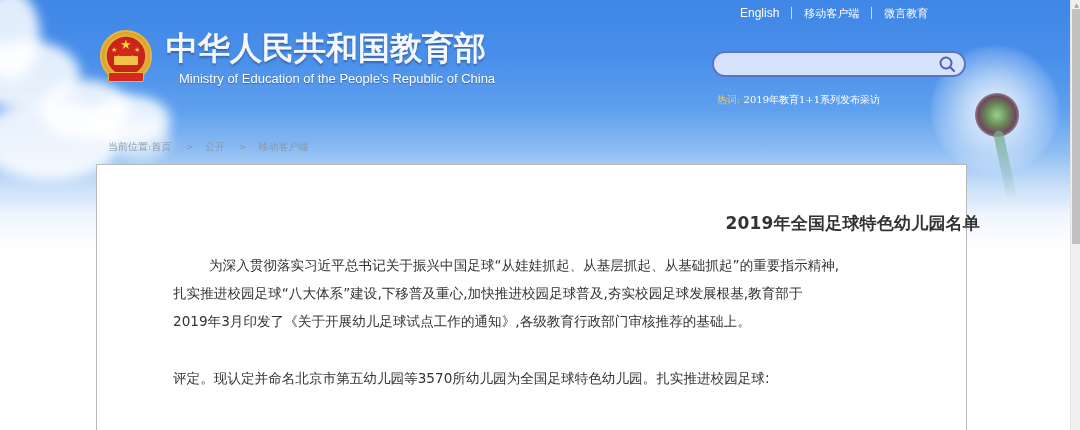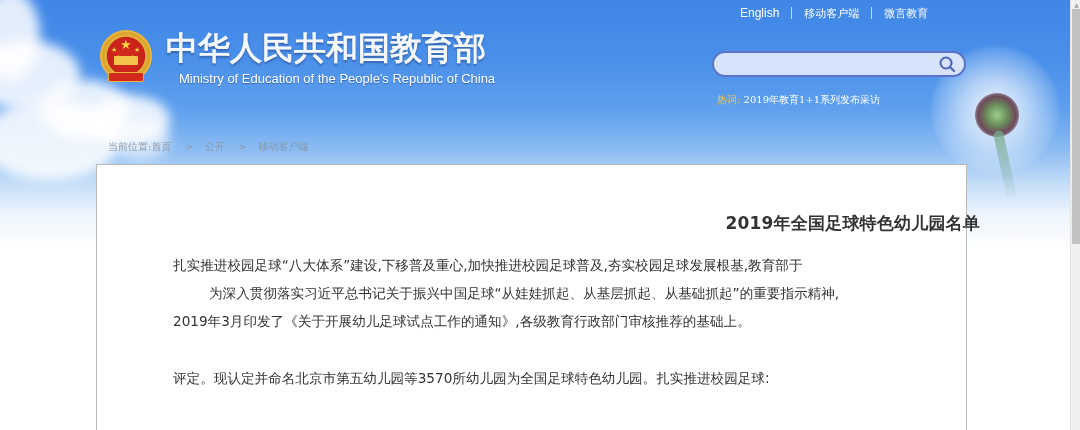--- a/index.html
+++ b/index.html
@@ -176,22 +176,22 @@
     <a class="crumb">首页</a>
     <span class="arrow">&gt;</span>
     <a class="crumb">公开</a>
     <span class="arrow">&gt;</span>
     <a class="crumb">移动客户端</a>
   </div>
 
   <div class="content">
     <div class="article-title">2019年全国足球特色幼儿园名单</div>
     <div class="para" style="top:86px;">
+      <span class="line indent">为深入贯彻落实习近平总书记关于振兴中国足球“从娃娃抓起、从基层抓起、从基础抓起”的重要指示精神,</span>
       <span class="line">扎实推进校园足球“八大体系”建设,下移普及重心,加快推进校园足球普及,夯实校园足球发展根基,教育部于</span>
-      <span class="line indent">为深入贯彻落实习近平总书记关于振兴中国足球“从娃娃抓起、从基层抓起、从基础抓起”的重要指示精神,</span>
       <span class="line">2019年3月印发了《关于开展幼儿足球试点工作的通知》,各级教育行政部门审核推荐的基础上。</span>
     </div>
     <div class="para" style="top:199px;">
       <span class="line">评定。现认定并命名北京市第五幼儿园等3570所幼儿园为全国足球特色幼儿园。扎实推进校园足球:</span>
     </div>
   </div>
 </div>
 
 <div class="scrollbar">
   <div class="up-arrow">▲</div>

